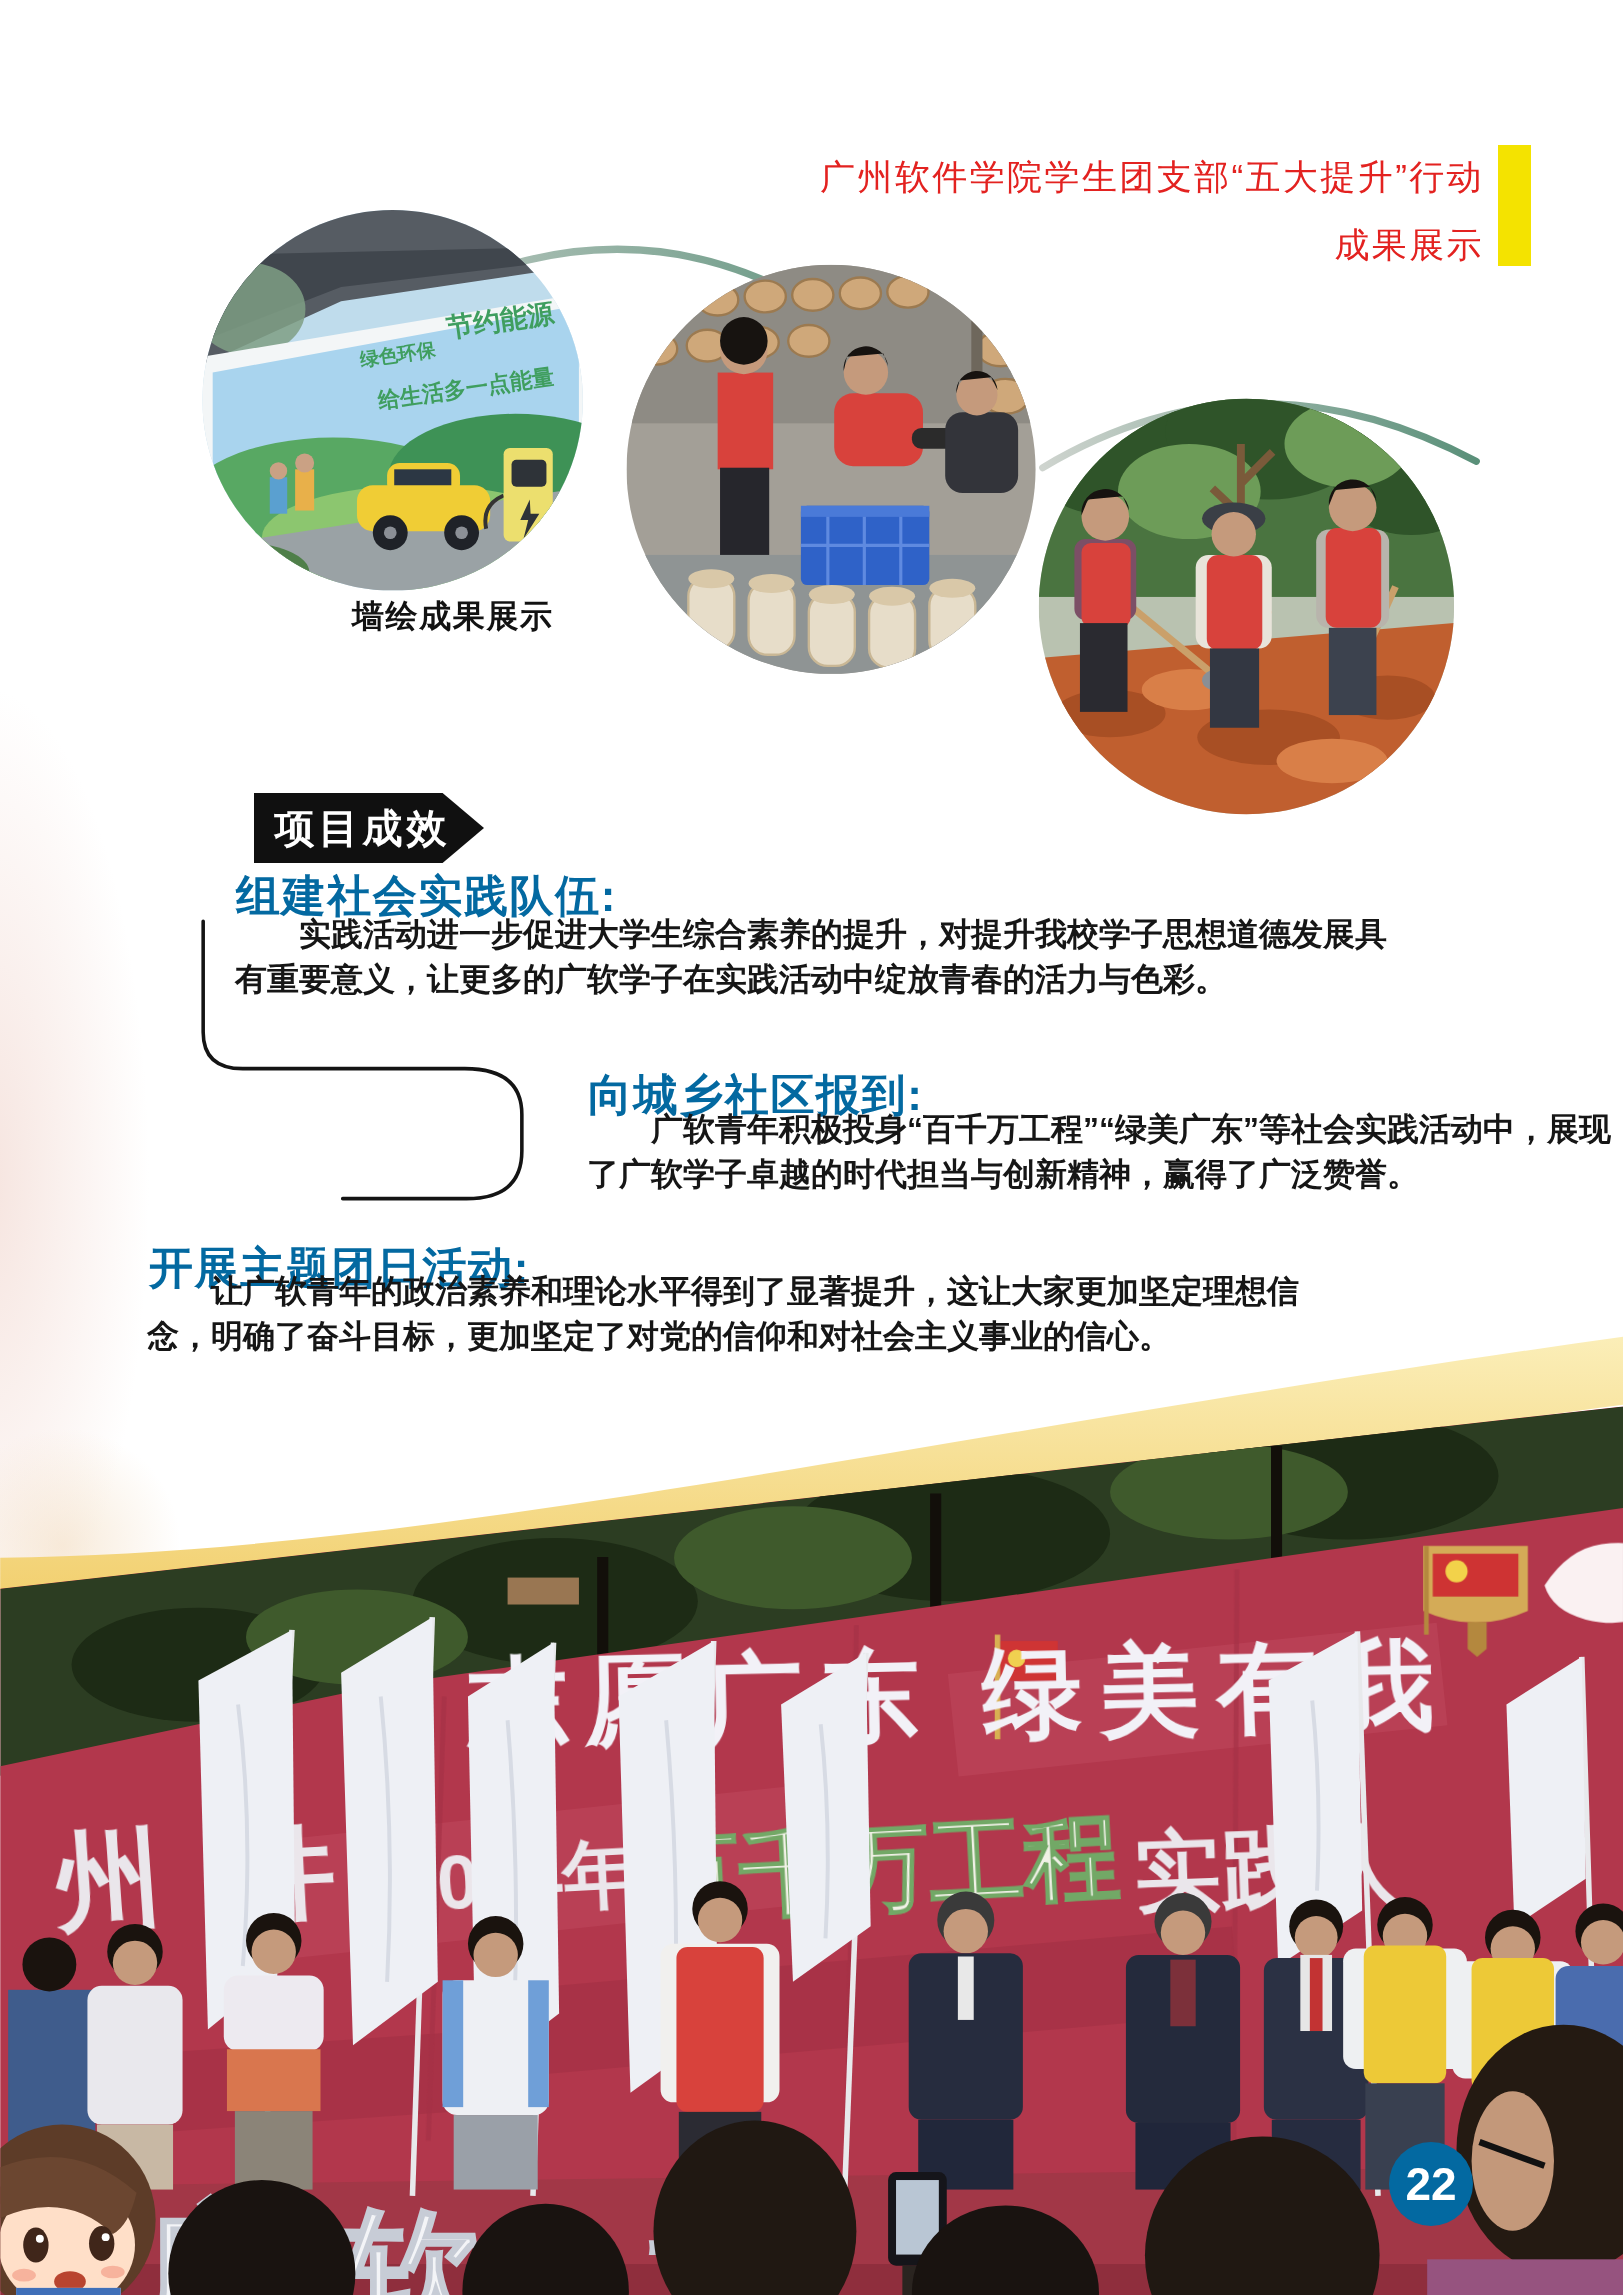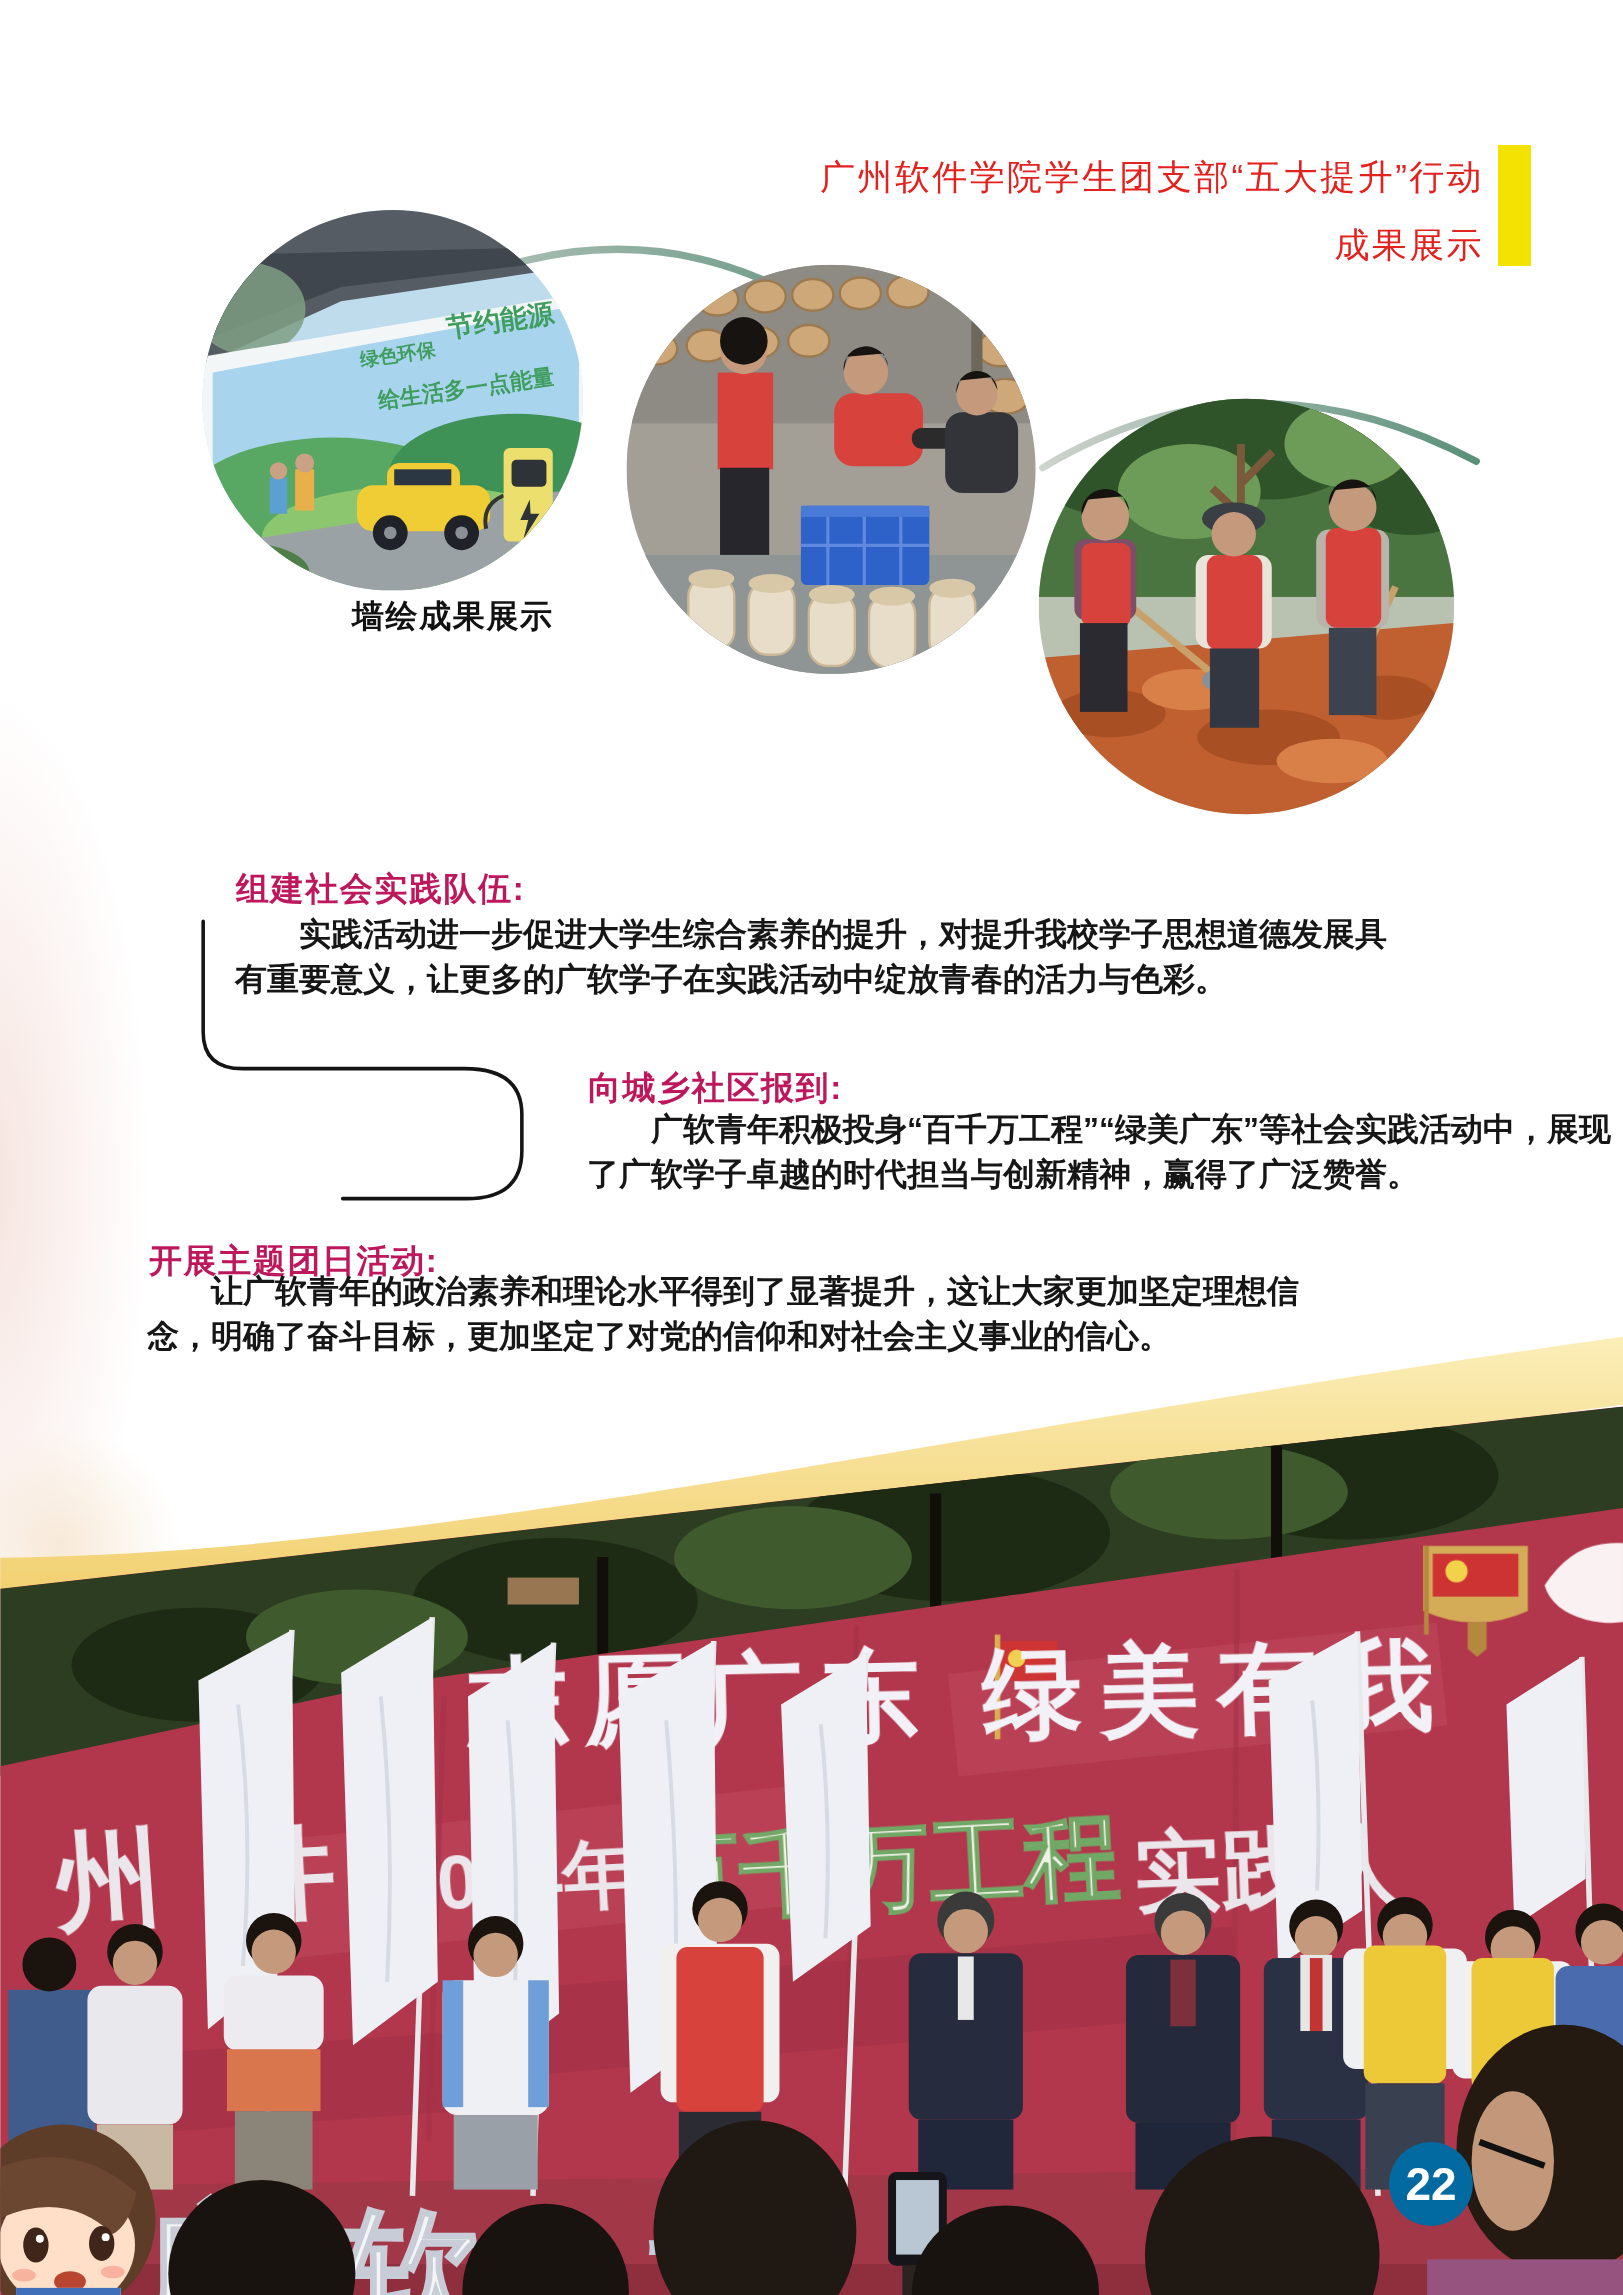--- a/index.html
+++ b/index.html
@@ -16,21 +16,21 @@
   .h1line,.h2line{position:absolute;right:140px;color:#e32220;font-weight:400;
     font-size:35px;letter-spacing:2.4px;white-space:nowrap;z-index:2;}
   .h1line{top:154px;} .h2line{top:222px;}
   .hbar{position:absolute;left:1498px;top:145px;width:32.5px;height:121px;background:#f4e300;z-index:2;}
   .cap{position:absolute;font-size:32px;font-weight:900;color:#121212;letter-spacing:1.6px;
     white-space:nowrap;z-index:2;}
   .cap1{left:324px;top:595px;margin-left:28px;} .cap2{left:587px;top:699px;} .cap3{left:1107px;top:855px;}
   .badge{position:absolute;left:254px;top:793px;width:230px;height:70px;background:#101010;
     clip-path:polygon(0 0,82% 0,100% 50%,82% 100%,0 100%);color:#ffffff;font-size:40px;
     font-weight:900;line-height:70px;padding-left:20.6px;letter-spacing:4px;box-sizing:border-box;z-index:2;}
-  .sec-h{position:absolute;font-size:33px;font-weight:900;color:#be185d;letter-spacing:1.6px;
+  .sec-h{position:absolute;font-size:44px;font-weight:900;color:#0369a1;letter-spacing:1.6px;
     white-space:nowrap;z-index:2;}
   .sh1{left:236px;top:867px;} .sh2{left:588px;top:1066px;} .sh3{left:149px;top:1227px;margin-top:12px;}
   .sec-b{position:absolute;font-size:32px;font-weight:800;color:#161616;line-height:45px;
     text-indent:2em;word-break:break-all;margin:0;z-index:2;}
   .sb1{left:235px;top:912px;width:1166px;}
   .sb2{left:587px;top:1107px;width:1031px;}
   .sb3{left:147px;top:1269px;width:1189px;}
   .pagenum{position:absolute;left:1389px;top:2142px;width:84px;height:84px;border-radius:50%;
     background:#0369a1;color:#ffffff;font-size:46px;font-weight:800;display:flex;
     align-items:center;justify-content:center;z-index:5;}
@@ -399,20 +399,21 @@
       </g>
     </g>
   </svg>
 
   <div class="h1line">广州软件学院学生团支部“五大提升”行动</div>
   <div class="h2line">成果展示</div>
   <div class="hbar"></div>
 
   <div class="cap cap1">墙绘成果展示</div>
 
+  <div class="badge">项目成效</div>
 
   <div class="sec-h sh1">组建社会实践队伍:</div>
   <p class="sec-b sb1">实践活动进一步促进大学生综合素养的提升，对提升我校学子思想道德发展具有重要意义，让更多的广软学子在实践活动中绽放青春的活力与色彩。</p>
 
   <div class="sec-h sh2">向城乡社区报到:</div>
   <p class="sec-b sb2">广软青年积极投身“百千万工程”“绿美广东”等社会实践活动中，展现了广软学子卓越的时代担当与创新精神，赢得了广泛赞誉。</p>
 
   <div class="sec-h sh3">开展主题团日活动:</div>
   <p class="sec-b sb3">让广软青年的政治素养和理论水平得到了显著提升，这让大家更加坚定理想信念，明确了奋斗目标，更加坚定了对党的信仰和对社会主义事业的信心。</p>
 

